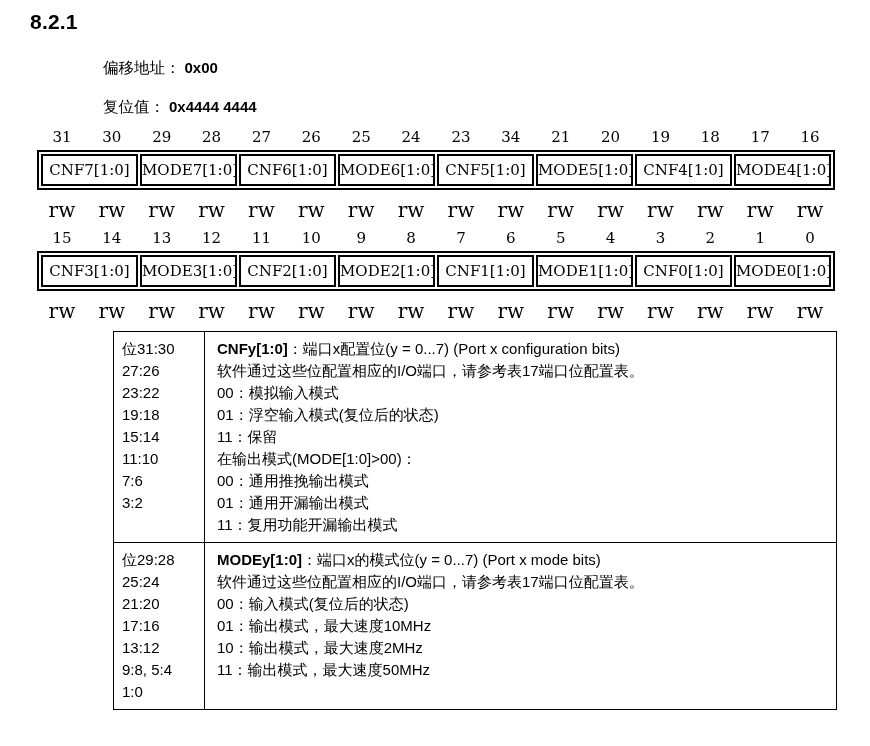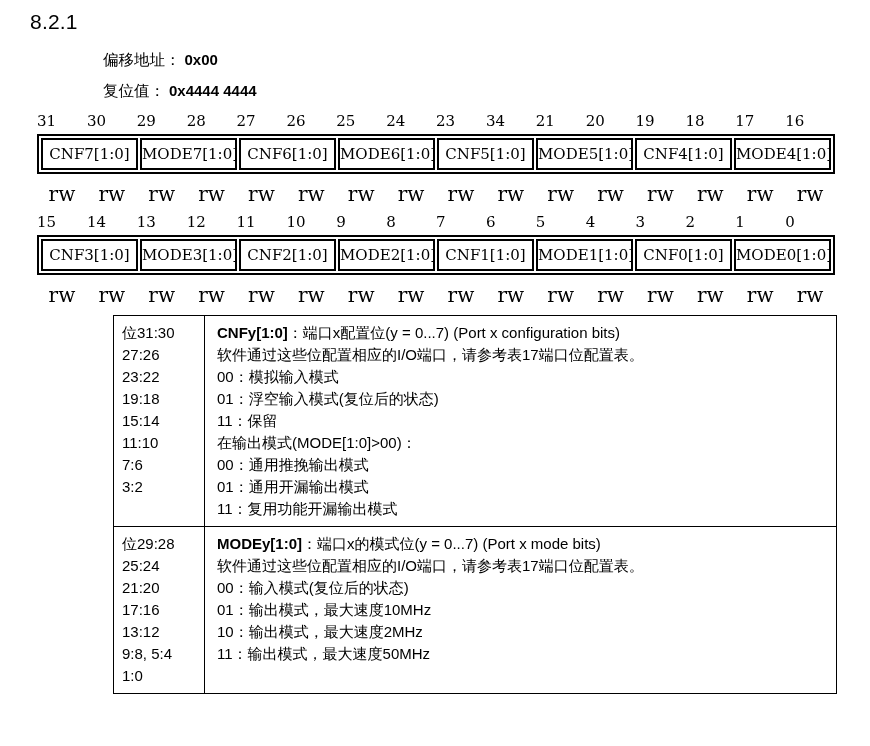--- a/index.html
+++ b/index.html
@@ -4,34 +4,34 @@
 <style>
   html, body { margin: 0; padding: 0; background: #ffffff; }
   body {
     width: 870px; height: 746px; overflow: hidden;
     color: #000; font-family: "Liberation Sans", sans-serif;
     position: relative;
   }
   
   .heading {
     display: flex; margin: 10px 0 0 30px;
-    font-size: 21px; font-weight: normal; letter-spacing: 0.2px;
+    font-size: 21px; font-weight: bold; letter-spacing: 0.2px;
   }
   .heading .num { width: 90px; flex: 0 0 auto; }
   
   .meta { margin: 16px 0 0 103px; font-size: 15px; }
   .meta-line { margin-bottom: 10px; display: flex; align-items: baseline; }
-  .meta-label { font-family: "Liberation Serif", serif; font-size: 15.5px; margin-right: 4px; }
+  .meta-label { font-family: "Liberation Serif", serif; font-size: 15.5px; margin-right: 4px; margin-top: 8px; }
   .meta-value { font-weight: bold; font-size: 15px; }
   
   .register { margin: 4px 0 0 37px; width: 798px; }
   .reg-group { margin-top: 4px; }
   .bits-row {
     display: grid; grid-template-columns: repeat(16, 1fr);
-    font-family: "DejaVu Serif", serif;
+    text-align: center; font-family: "DejaVu Serif", serif;
     font-size: 15px; margin: 2px 0 4px 0;
   }
   .reg-table {
     border: 2px solid #000; padding: 2px;
     display: grid; grid-template-columns: repeat(8, 1fr); gap: 2px;
     background: #fff;
   }
   .reg-cell {
     border: 2px solid #000; height: 28px; line-height: 28px;
     text-align: center; font-family: "DejaVu Serif", serif; font-size: 15px;

